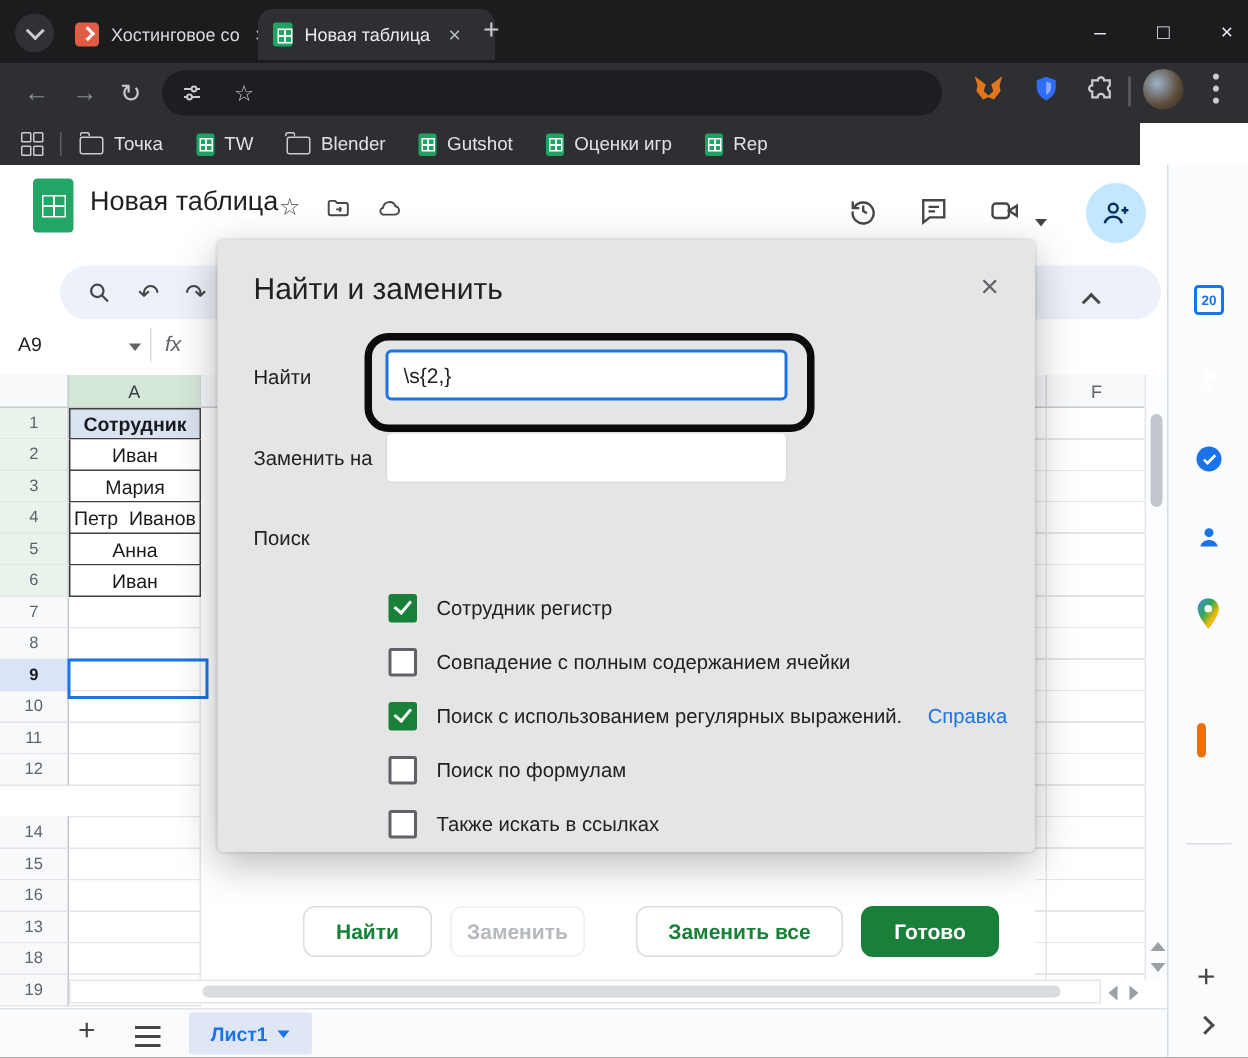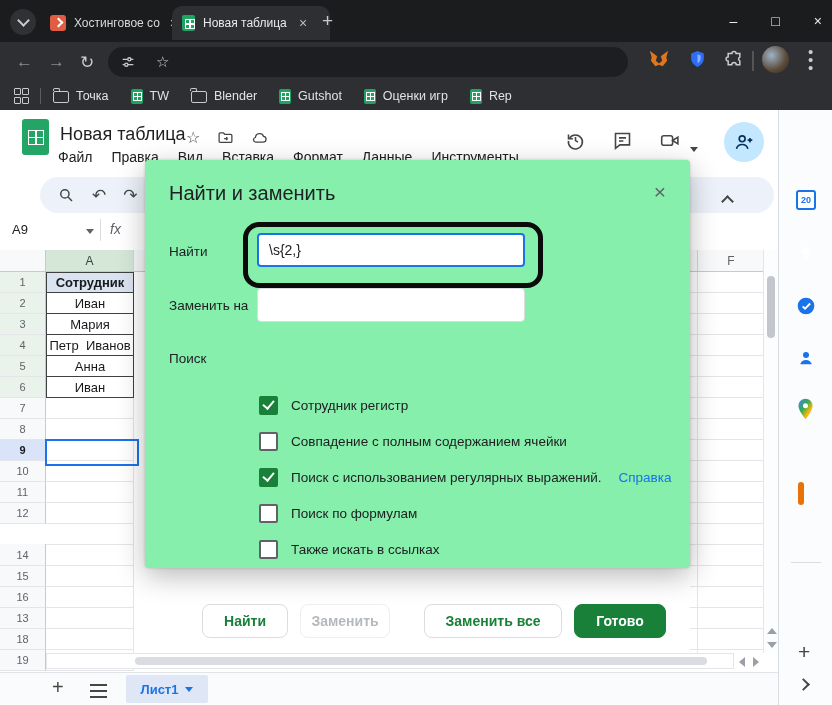--- a/index.html
+++ b/index.html
@@ -28,21 +28,21 @@
   .nav-ic{position:absolute;top:10px;font-size:17px;color:#8a8d91;}
   .urlpill{position:absolute;left:108px;top:47px;width:520px;height:30px;border-radius:15px;background:#1d1e21;display:flex;align-items:center;color:#e8eaed;font-size:13px;}
   .urlpill .path{color:#9aa0a6;}
   .urlpill .svgic{margin:0 10px 0 12px;}
   .urltext{white-space:nowrap;overflow:hidden;flex:1;}
   .urlstar{margin:0 10px;color:#c9cbcf;font-size:15px;}
   .extic{position:absolute;top:48px;width:22px;height:22px;}
   .extdiv{position:absolute;left:752px;top:51px;height:20px;border-left:2px solid #555;}
   .chromeavatar{position:absolute;left:762px;top:46px;width:27px;height:27px;border-radius:50%;background:radial-gradient(circle at 35% 35%,#9db3c8,#5b4a38 60%,#2e2a25);}
   .dots3{position:absolute;left:808px;top:48px;color:#c9cbcf;font-size:15px;letter-spacing:0;line-height:8px;width:4px;}
-  .bookmarks{position:absolute;left:0;top:82px;width:832px;height:28px;background:#2e2f33;display:flex;align-items:center;}
+  .bookmarks{position:absolute;left:0;top:82px;width:760px;height:28px;background:#2e2f33;display:flex;align-items:center;}
   .apps{margin-left:14px;display:grid;grid-template-columns:6px 6px;grid-gap:2px;}
   .apps i{width:5px;height:5px;border:1.5px solid #c9cbcf;border-radius:1px;}
   .bmdiv{height:16px;border-left:1px solid #5c5e62;margin:0 12px 0 12px;}
   #bmlist{display:flex;align-items:center;gap:22px;}
   .bm{display:flex;align-items:center;gap:7px;color:#e0e2e5;font-size:12.5px;}
   .bm-folder{width:14px;height:10px;border:1.5px solid #c9cbcf;border-radius:2px;position:relative;margin-top:2px;}
   .bm-folder::before{content:"";position:absolute;top:-4.5px;left:-1.5px;width:5px;height:2px;border:1.5px solid #c9cbcf;border-bottom:none;border-radius:2px 2px 0 0;}
   .bm-sheets{width:12px;height:15px;border-radius:2px;background:#1ea362;position:relative;}
   .bm-sheets::after{content:"";position:absolute;left:2px;top:3.5px;width:7px;height:7px;border:1px solid #fff;
     background:linear-gradient(to right,transparent 42%,#fff 42% 58%,transparent 58%),linear-gradient(to bottom,transparent 42%,#fff 42% 58%,transparent 58%);}
@@ -105,21 +105,21 @@
   .ical{background:#fff;border:2px solid #1a73e8;border-radius:3px;width:16px;height:16px;display:flex;align-items:center;justify-content:center;font-size:9px;font-weight:bold;color:#1a73e8;}
   .ikeep{background:#fbbc04;border-radius:3px;width:20px;height:20px;position:relative;}
   .ikeep::before{content:"";position:absolute;left:6px;top:4px;width:8px;height:8px;border-radius:50%;background:#fff;}
   .ikeep::after{content:"";position:absolute;left:8px;top:13px;width:4px;height:3px;background:#fff;}
   .ihex{width:11px;height:11px;border:3px solid #e8710a;border-radius:3px;transform:rotate(45deg);margin:2px;}
   .raildiv{position:absolute;left:12px;top:452px;width:30px;border-top:1px solid #dadce0;}
   .railplus{position:absolute;left:19px;top:530px;font-size:21px;color:#444746;}
   .railchev{position:absolute;left:20px;top:565px;}
   .railchev .chev{border-color:#444746;}
   
-  .dlg{position:absolute;left:145px;top:160px;width:545px;height:408px;background:#86efac;border-radius:4px;z-index:40;
+  .dlg{position:absolute;left:145px;top:160px;width:545px;height:408px;background:#e5e5e5;border-radius:4px;z-index:40;
     box-shadow:0 8px 28px rgba(0,0,0,.28),0 0 3px rgba(0,0,0,.18);}
   .dtitle{position:absolute;left:24px;top:22px;font-size:20px;color:#202124;}
   .dclose{position:absolute;right:24px;top:22px;font-size:21px;color:#5f6368;line-height:20px;}
   .dlabel{position:absolute;left:24px;font-size:13.5px;color:#202124;}
   .annobox{position:absolute;left:98px;top:62px;width:290px;height:56px;border:5px solid #0b0b0b;border-radius:16px;z-index:2;}
   .dinput{position:absolute;left:112px;width:268px;height:34px;border:1px solid #dadce0;border-radius:4px;font:14px "Liberation Sans",sans-serif;color:#202124;padding:0 10px;box-sizing:border-box;outline:none;background:#fff;}
   .dinput.focus{border:2px solid #1a73e8;z-index:3;}
   .ddrop{position:absolute;left:112px;top:177px;width:97px;height:40px;border:1px solid #d7dade;border-radius:8px;display:flex;align-items:center;justify-content:center;gap:8px;font-size:14px;color:#202124;}
   .ddrop .tri{width:0;height:0;border-left:4px solid transparent;border-right:4px solid transparent;border-top:5px solid #5f6368;}
   .cbrow{position:absolute;left:114px;display:flex;align-items:center;gap:13px;height:18px;}
@@ -244,29 +244,20 @@
           <path d="M3 7a1.5 1.5 0 0 1 1.5-1.5H9l2 2h8.5A1.5 1.5 0 0 1 21 9v8.5a1.5 1.5 0 0 1-1.5 1.5h-15A1.5 1.5 0 0 1 3 17.5z"></path>
           <path d="M10 13.5h5m0 0-2-2m2 2-2 2"></path>
         </svg>
     </span>
     <span>
       <svg width="18" height="17" viewBox="0 0 24 24" fill="none" stroke="#444746" stroke-width="1.8">
           <path d="M7 18.5h9.5a4 4 0 0 0 .6-7.96A6 6 0 0 0 5.5 12 3.3 3.3 0 0 0 7 18.5z"></path>
         </svg>
     </span>
   </div>
-  <div id="menubar">
-      <div class="mi">Файл</div>
-      <div class="mi">Правка</div>
-      <div class="mi">Вид</div>
-      <div class="mi">Вставка</div>
-      <div class="mi">Формат</div>
-      <div class="mi">Данные</div>
-      <div class="mi">Инструменты</div>
-    </div>
   <span class="hright" style="left:565px">
     <svg width="21" height="21" viewBox="0 0 24 24" fill="none" stroke="#444746" stroke-width="1.8">
         <path d="M4 5v5h5"></path>
         <path d="M5.3 9.2A8 8 0 1 1 4 12.5"></path>
         <path d="M12 8v4.2l2.8 1.7"></path>
       </svg>
   </span>
   <span class="hright" style="left:612px">
     <svg width="21" height="21" viewBox="0 0 24 24" fill="none" stroke="#444746" stroke-width="1.8">
         <path d="M4 4h16v13H9l-5 4z"></path>

